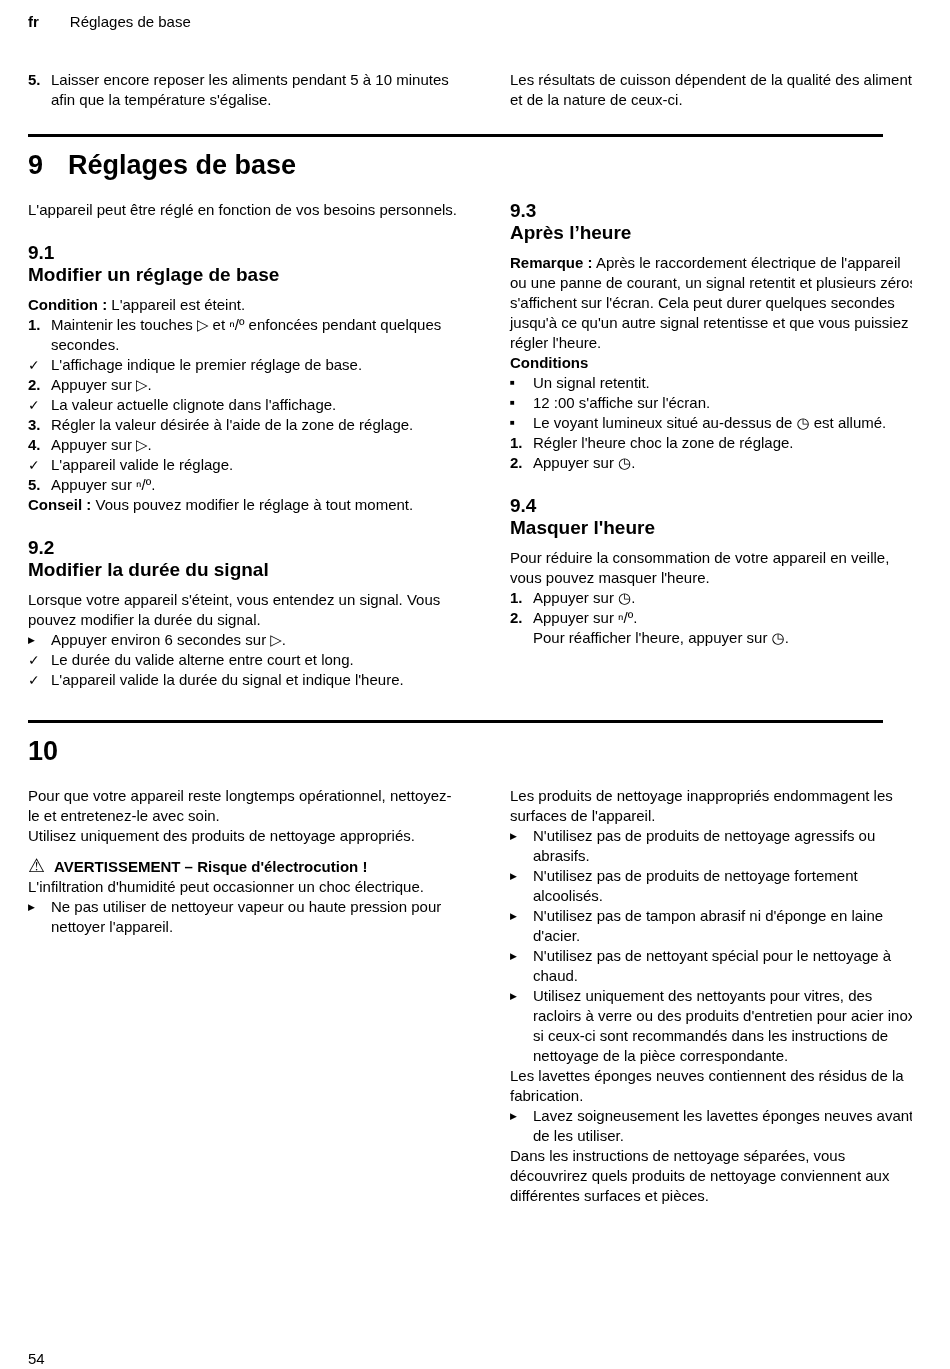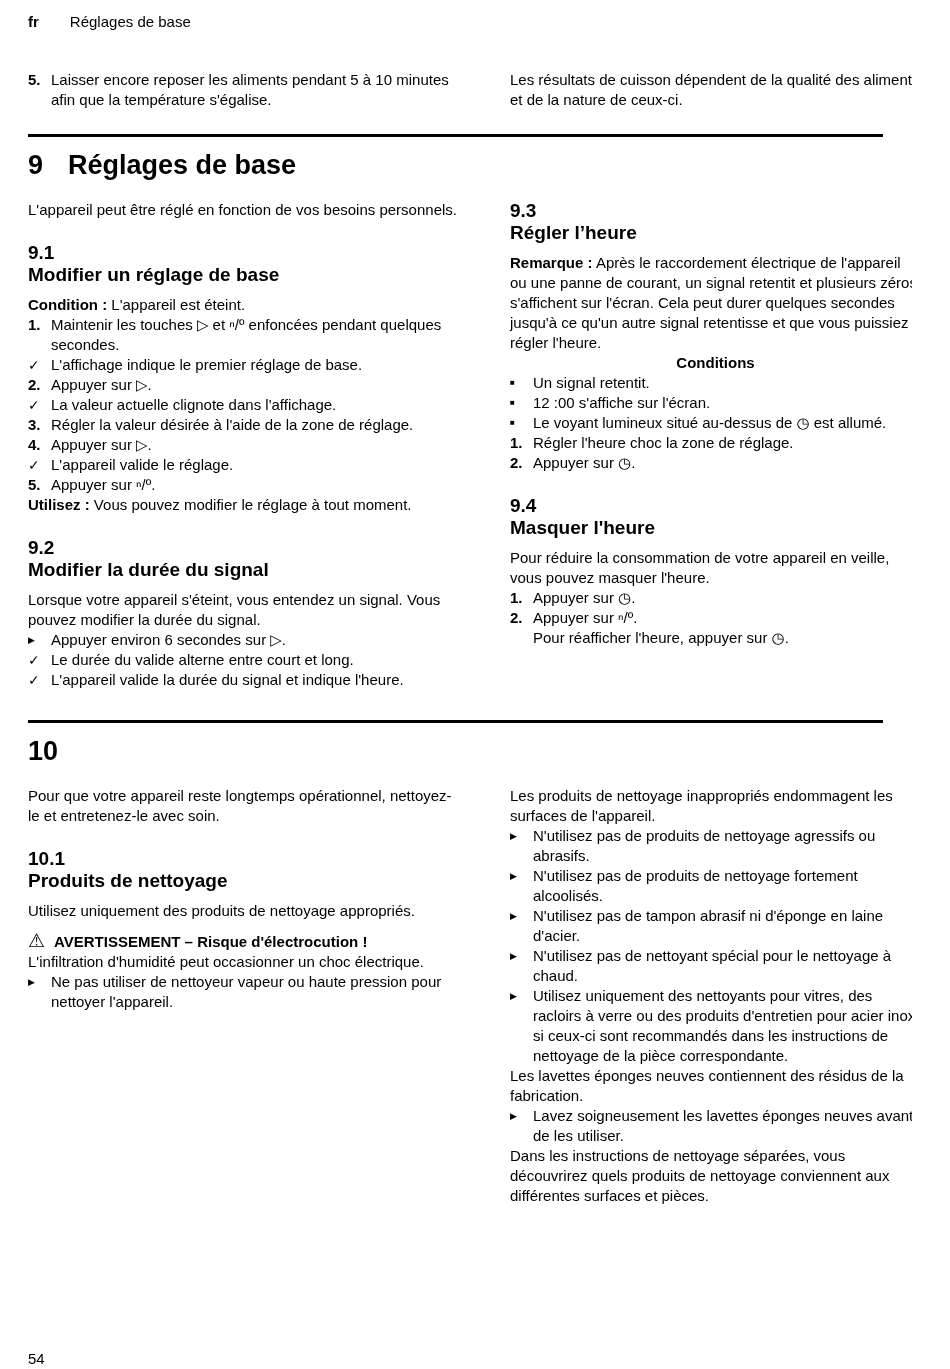--- a/index.html
+++ b/index.html
@@ -4,21 +4,21 @@
 <style>
   * { margin:0; padding:0; box-sizing:border-box; }
   html,body { background:#ffffff; }
   .page {
     width:912px; height:1369px; position:relative; overflow:hidden;
     padding:12px 29px 40px 28px;
     font-family:"Liberation Sans", sans-serif;
     font-size:15px; line-height:20px; color:#000;
     background:#ffffff;
   }
-  .b { font-weight:700;text-align:center; }
+  .b { font-weight:700; }
   .page-header { display:flex; align-items:baseline; margin-bottom:38px; }
   .page-header .lang { font-weight:700; margin-right:31px; }
   .two-col { display:grid; grid-template-columns:432px 411px; column-gap:50px; }
   .col > :first-child { margin-top:0 !important; }
   .rule { border:none; border-top:3px solid #000; height:0; }
   .rule-1 { margin-top:24px; }
   .rule-2 { margin-top:30px; }
   .h1 {
     font-size:27px; line-height:31px; font-weight:700;
     margin:13px 0 19px 0; display:flex;
@@ -107,21 +107,21 @@
         <span class="txt">Appuyer sur ▷.</span>
       </div>
       <div class="li check">
         <span class="marker">✓</span>
         <span class="txt">L'appareil valide le réglage.</span>
       </div>
       <div class="li num">
         <span class="marker">5.</span>
         <span class="txt">Appuyer sur ⁿ/º.</span>
       </div>
-      <p class="para"><span class="b">Utilisez :</span> <span>Vous pouvez modifier le réglage à tout moment.</span></p>
+      <p class="para"><span class="b">Conseil :</span> <span>Vous pouvez modifier le réglage à tout moment.</span></p>
 
       <h2 class="h2">
         <span class="num">9.2</span>
         <span>Modifier la durée du signal</span>
       </h2>
       <p class="para">Lorsque votre appareil s'éteint, vous entendez un signal. Vous pouvez modifier la durée du signal.</p>
       <div class="li action">
         <span class="marker">▶</span>
         <span class="txt">Appuyer environ 6 secondes sur ▷.</span>
       </div>
@@ -131,21 +131,21 @@
       </div>
       <div class="li check">
         <span class="marker">✓</span>
         <span class="txt">L'appareil valide la durée du signal et indique l'heure.</span>
       </div>
     </div>
 
     <div class="col">
       <h2 class="h2">
         <span class="num">9.3</span>
-        <span>Régler l’heure</span>
+        <span>Après l’heure</span>
       </h2>
       <p class="para"><span class="b">Remarque :</span> <span>Après le raccordement électrique de l'appareil ou une panne de courant, un signal retentit et plusieurs zéros s'affichent sur l'écran. Cela peut durer quelques secondes jusqu'à ce qu'un autre signal retentisse et que vous puissiez régler l'heure.</span></p>
       <p class="para b gap-top-sm">Conditions</p>
       <div class="li bullet">
         <span class="marker">■</span>
         <span class="txt">Un signal retentit.</span>
       </div>
       <div class="li bullet">
         <span class="marker">■</span>
         <span class="txt">12 :00 s'affiche sur l'écran.</span>
@@ -186,24 +186,20 @@
   <hr class="rule rule-2">
 
   <h1 class="h1">
     <span class="num">10</span>
   </h1>
 
   <div class="two-col">
     <div class="col">
       <p class="para">Pour que votre appareil reste longtemps opérationnel, nettoyez-le et entretenez-le avec soin.</p>
 
-      <h2 class="h2">
-        <span class="num">10.1</span>
-        <span>Produits de nettoyage</span>
-      </h2>
       <p class="para">Utilisez uniquement des produits de nettoyage appropriés.</p>
 
       <p class="warn-head">
         <span class="warn-icon">⚠</span>
         <span class="b">AVERTISSEMENT – Risque d'électrocution !</span>
       </p>
       <p class="para">L'infiltration d'humidité peut occasionner un choc électrique.</p>
       <div class="li action">
         <span class="marker">▶</span>
         <span class="txt">Ne pas utiliser de nettoyeur vapeur ou haute pression pour nettoyer l'appareil.</span>

